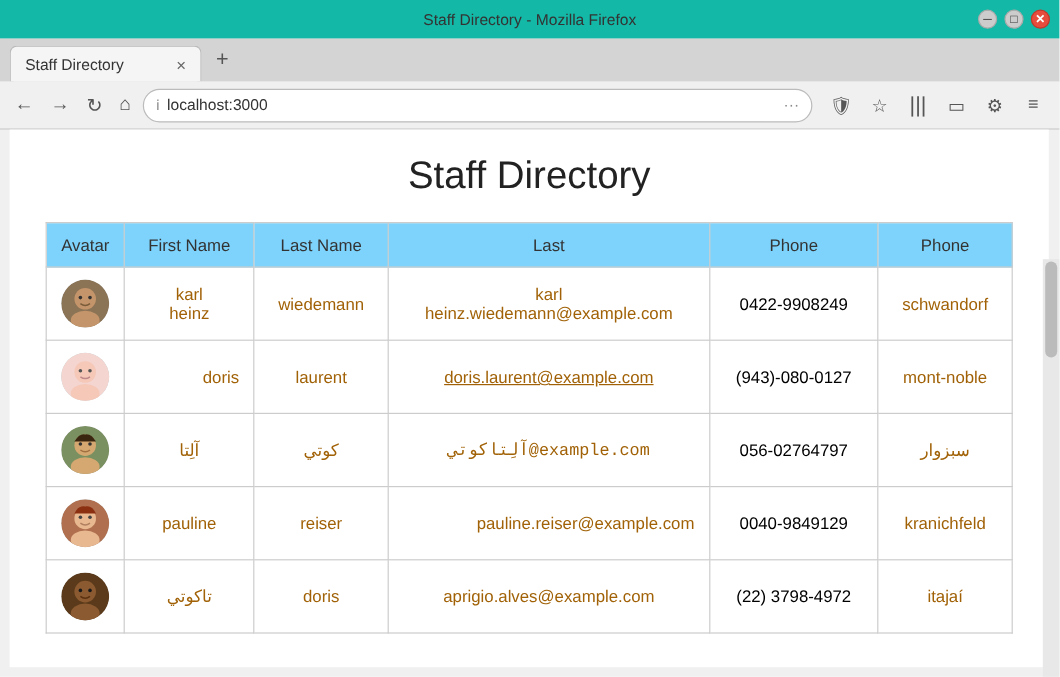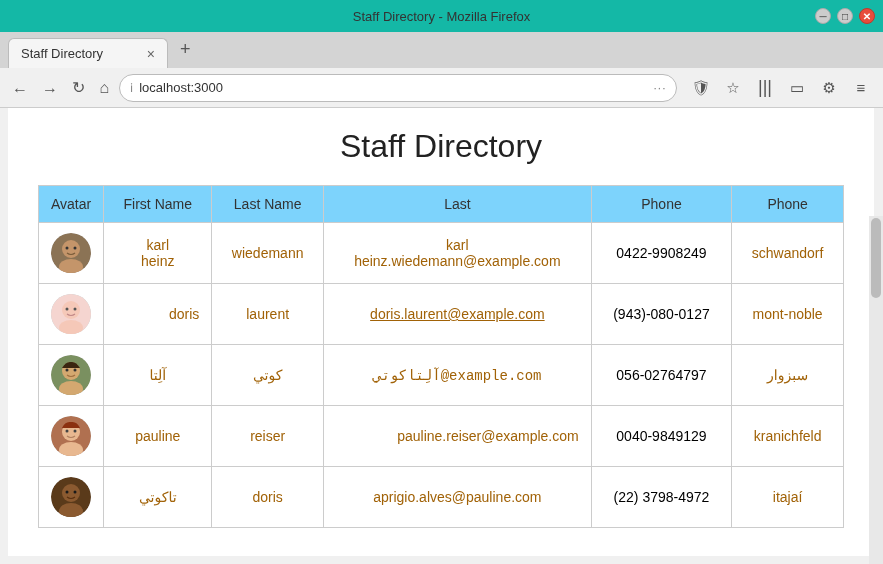--- a/index.html
+++ b/index.html
@@ -346,21 +346,21 @@
                     <circle cx="20" cy="16" r="9" fill="#8B5A30"></circle>
                     <ellipse cx="20" cy="34" rx="12" ry="8" fill="#8B5A30"></ellipse>
                     <circle cx="16" cy="15" r="1.5" fill="#1a1a1a"></circle>
                     <circle cx="24" cy="15" r="1.5" fill="#1a1a1a"></circle>
                     <path d="M16 20 Q20 23 24 20" stroke="#5a3010" stroke-width="1.2" fill="none"></path>
                   </svg>
                 </div>
               </td>
               <td class="teal" style="white-space: pre-line;">تاكوتي</td>
               <td class="teal">doris</td>
-              <td class="teal" style="white-space: pre-line;">aprigio.alves@pauline.com</td>
+              <td class="teal" style="white-space: pre-line;">aprigio.alves@example.com</td>
               <td>(22) 3798-4972</td>
               <td class="teal">itajaí</td>
             </tr>
           </tbody>
       </table>
     </div>
     <div class="scrollbar-track">
       <div class="scrollbar-thumb"></div>
     </div>
   </div>

